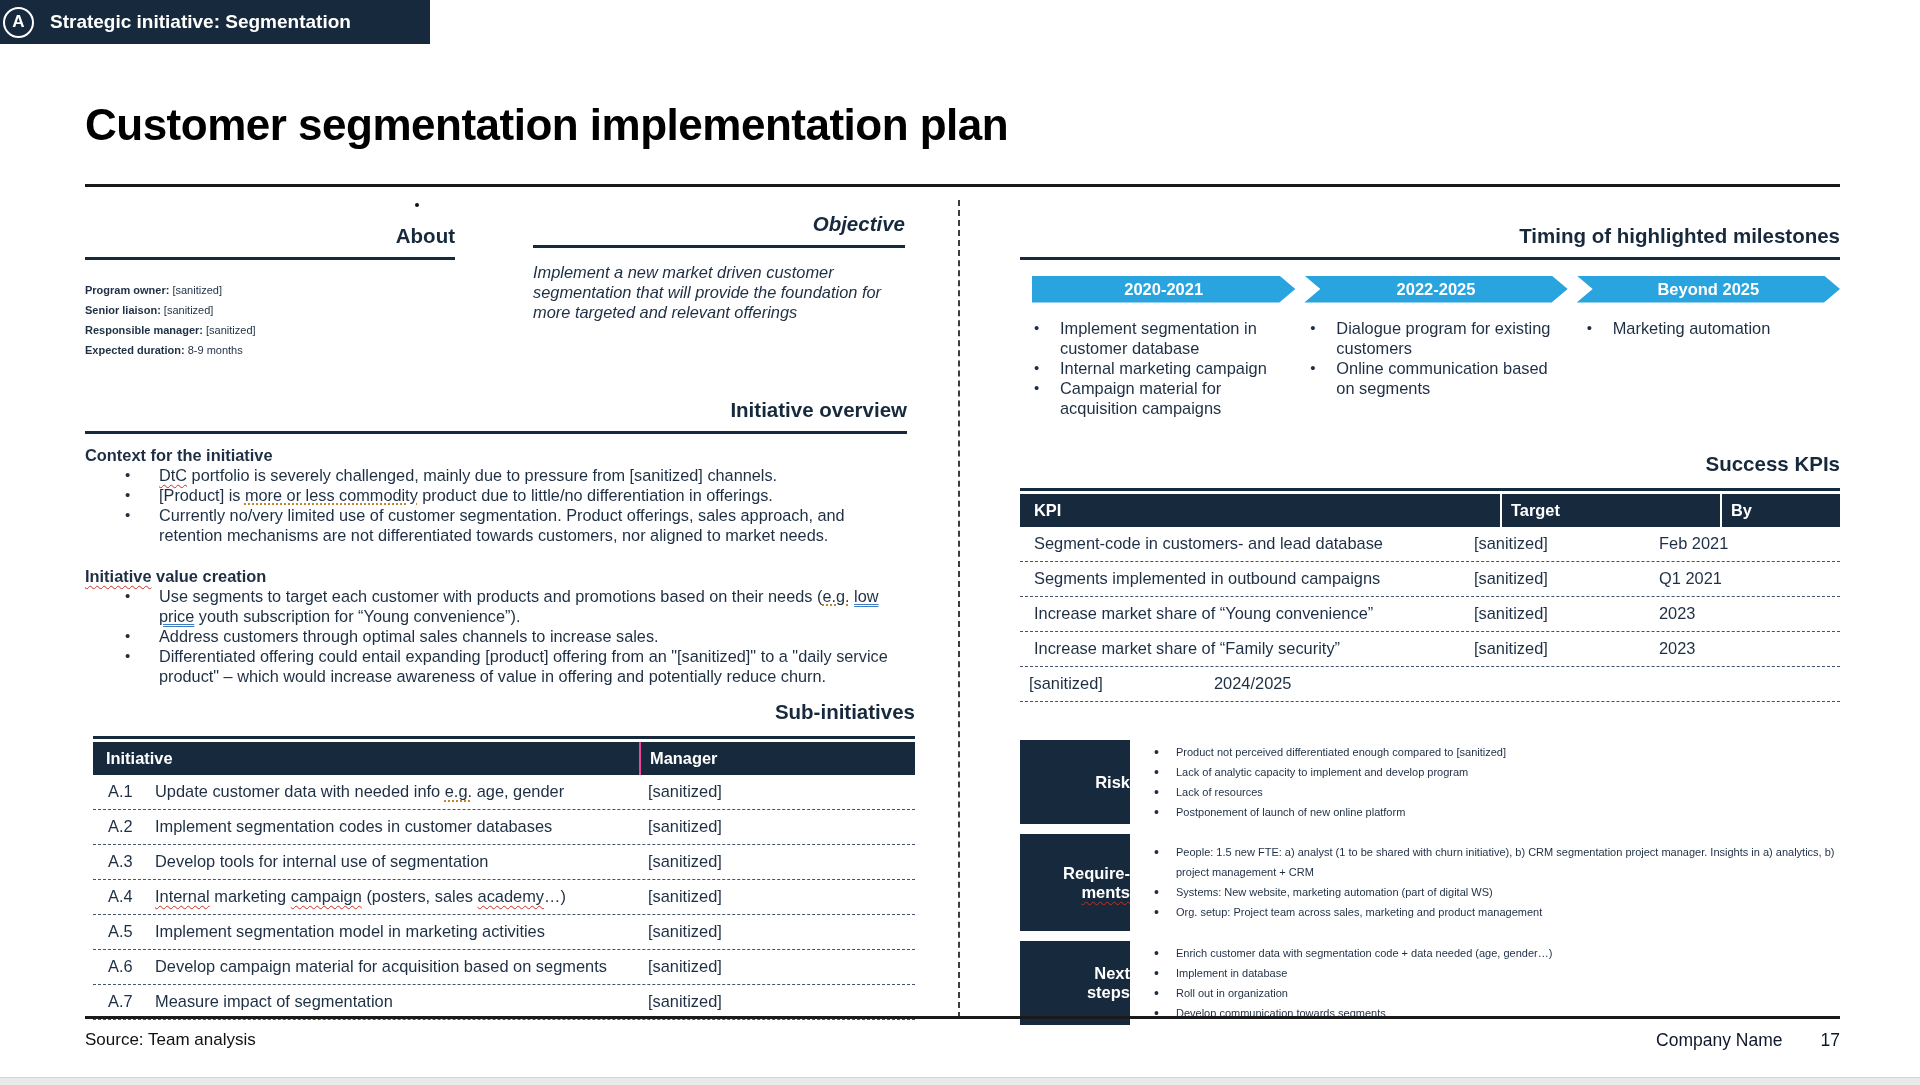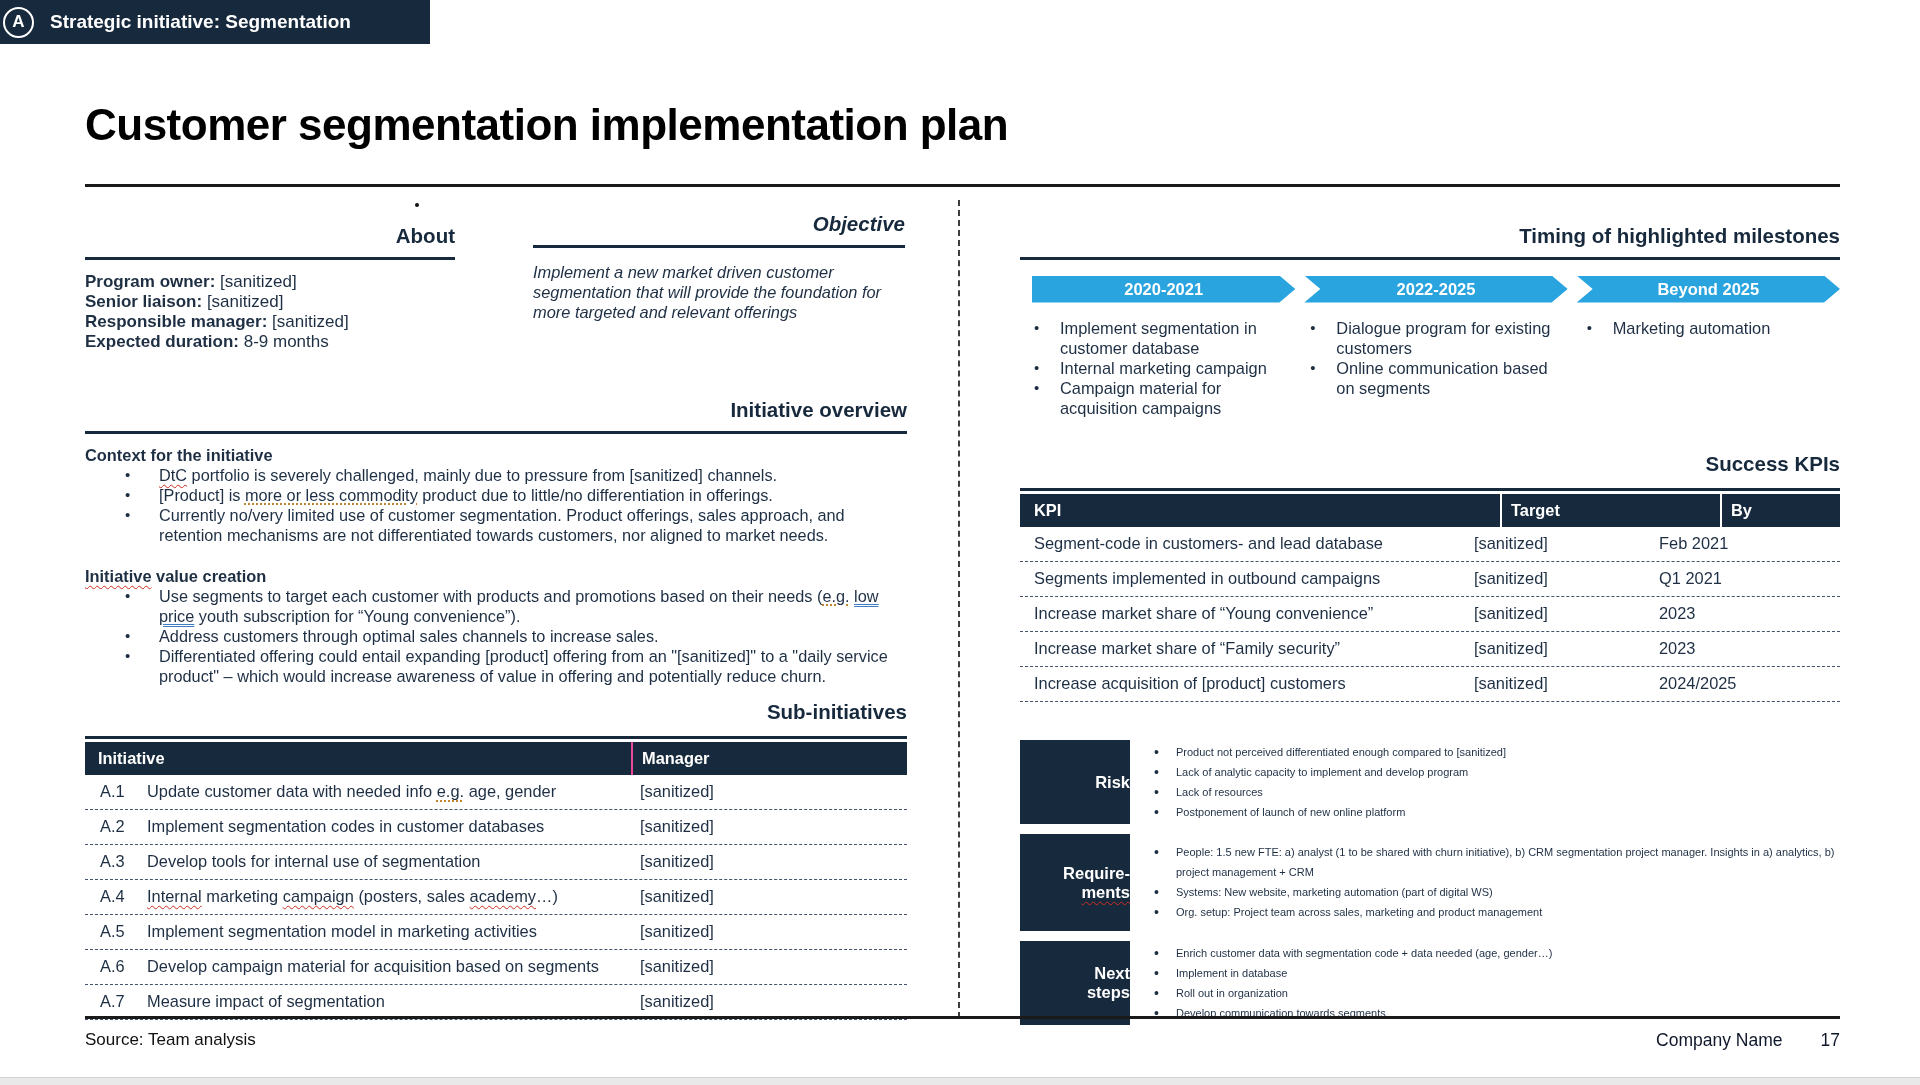--- a/index.html
+++ b/index.html
@@ -18,32 +18,32 @@
   .title{position:absolute;left:85px;top:100px;margin:0;font-size:44px;font-weight:bold;color:#000;letter-spacing:-0.5px;white-space:nowrap;}
   .title-rule{position:absolute;left:85px;top:184px;width:1755px;height:3px;background:#1a1a1a;}
   .stray-dot{position:absolute;left:415px;top:203px;width:4px;height:4px;border-radius:50%;background:#111;}
 
   h2.sec{margin:0;font-size:20.5px;font-weight:bold;color:var(--navy);text-align:right;}
   .h-rule{height:2.5px;background:var(--navy);margin-top:9px;}
 
   
   .half-about{position:absolute;left:85px;top:224px;width:370px;}
   .half-objective{position:absolute;left:533px;top:212px;width:372px;font-style:italic;}
-  .fields{margin-top:12px;font-size:17px;line-height:20px;}
+  .fields{margin-top:20px;font-size:11px;line-height:20px;}
   .objective-text{margin:14px 0 0;font-size:16.4px;line-height:20px;width:384px;}
 
   .overview{position:absolute;left:85px;top:398px;width:822px;}
   .overview h3{margin:12px 0 0;font-size:16.4px;font-weight:bold;}
   .overview h3.vh{margin-top:22px;}
   ul.blt{margin:0;padding:0 0 0 74px;list-style:none;font-size:16.3px;line-height:20px;}
   ul.blt li{position:relative;}
   ul.blt li::before{content:"\2022";position:absolute;left:-34px;top:0;font-size:15px;}
 
   
-  .subinit{position:absolute;left:85px;top:700px;width:822px;}
+  .subinit{position:absolute;left:93px;top:700px;width:822px;}
   .tbl-topline{height:2.5px;background:var(--navy);margin-top:12px;margin-bottom:3px;}
   .si-header{display:flex;background:var(--navy);color:#fff;font-weight:bold;font-size:16.4px;height:33px;align-items:center;}
   .si-header .c1{width:546px;padding-left:13px;box-sizing:border-box;}
   .si-header .c2{flex:1;border-left:2px solid #ec4899;height:100%;display:flex;align-items:center;padding-left:9px;box-sizing:border-box;}
   .si-row{display:flex;align-items:center;height:34px;border-bottom:1.2px dashed #42536a;font-size:16.4px;}
   .si-id{width:62px;padding-left:15px;box-sizing:border-box;}
   .si-name{width:484px;}
   .si-mgr{flex:1;padding-left:9px;}
 
   
@@ -239,21 +239,20 @@
           <span class="k1">Increase market share of “Young convenience”</span>
           <span class="k2">[sanitized]</span>
           <span class="k3">2023</span>
         </div>
         <div class="kpi-row">
           <span class="k1">Increase market share of “Family security”</span>
           <span class="k2">[sanitized]</span>
           <span class="k3">2023</span>
         </div>
         <div class="kpi-row">
-          <span class="k1">Increase acquisition of [product] customers</span>
           <span class="k2">[sanitized]</span>
           <span class="k3">2024/2025</span>
         </div>
     </div>
   </div>
 
   <div class="box-row box-risk">
     <div class="nbox">
         <span>Risk</span>
       </div>

